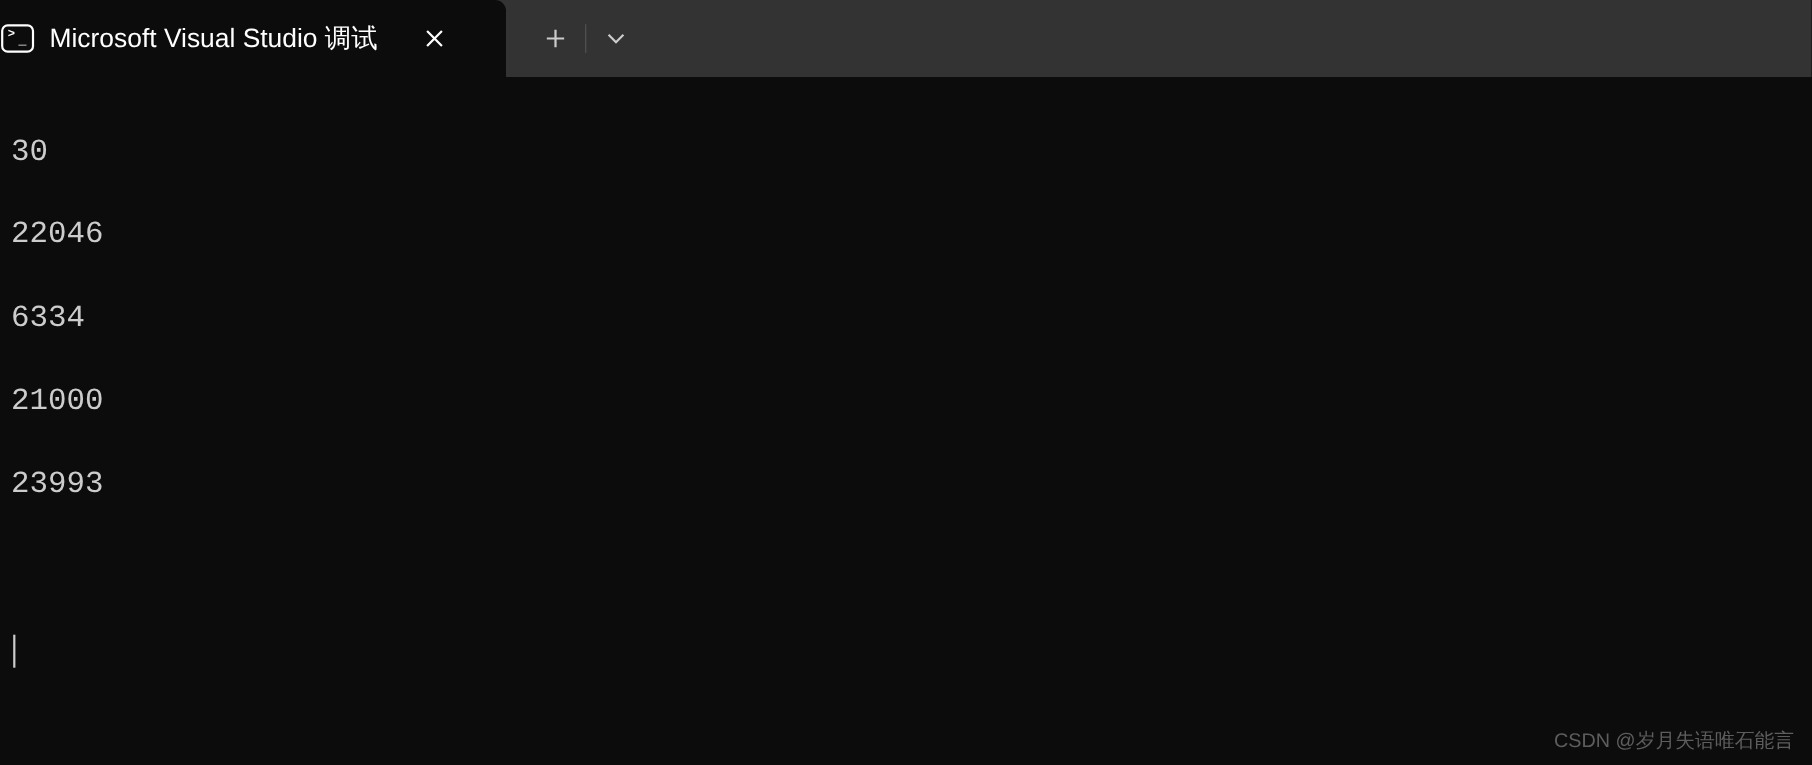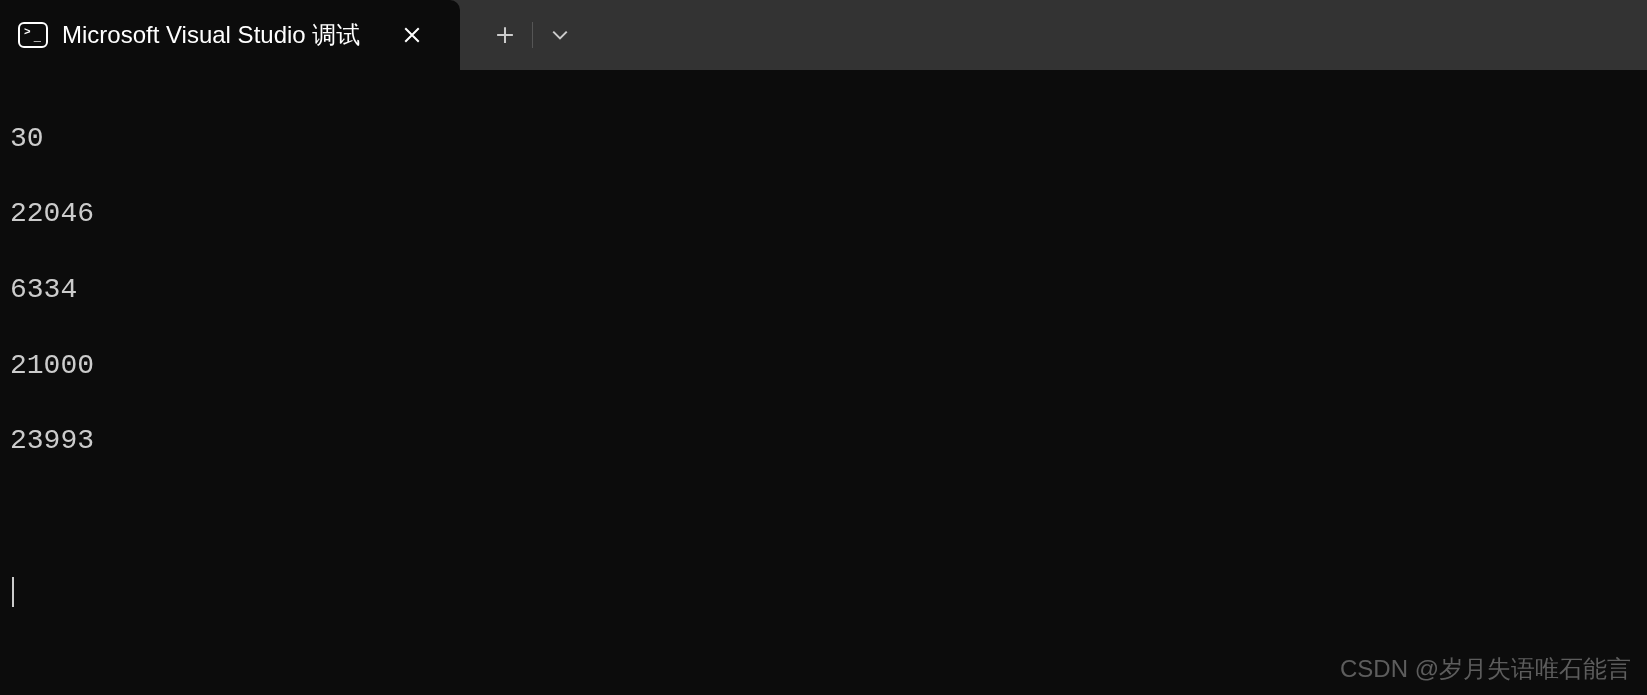--- a/index.html
+++ b/index.html
@@ -21,21 +21,21 @@
       height: 70px;
       background: #333333;
       display: flex;
       align-items: stretch;
     }
     
     .tab {
       display: flex;
       align-items: center;
       background: #0c0c0c;
-      padding: 0 20px 0 18px;
+      padding: 0 20px 0 1px;
       border-top-right-radius: 10px;
       min-width: 460px;
       position: relative;
       gap: 14px;
     }
     
     .tab-icon {
       display: inline-flex;
       align-items: center;
       justify-content: center;
@@ -145,21 +145,21 @@
       vertical-align: text-bottom;
       margin-left: 2px;
     }
     
     .watermark {
       position: absolute;
       bottom: 10px;
       right: 16px;
       color: #787878;
       font-family: 'Segoe UI', Tahoma, sans-serif;
-      font-size: 24px;
+      font-size: 18px;
       opacity: 0.75;
     }
   </style>
 </head>
 <body>
 
 <div class="titlebar">
   <div class="tab">
     <span class="tab-icon"></span>
     <span class="tab-title">Microsoft Visual Studio 调试</span>

